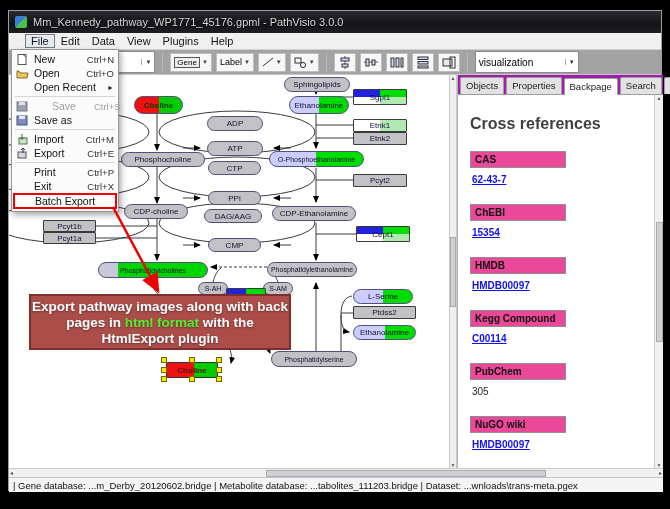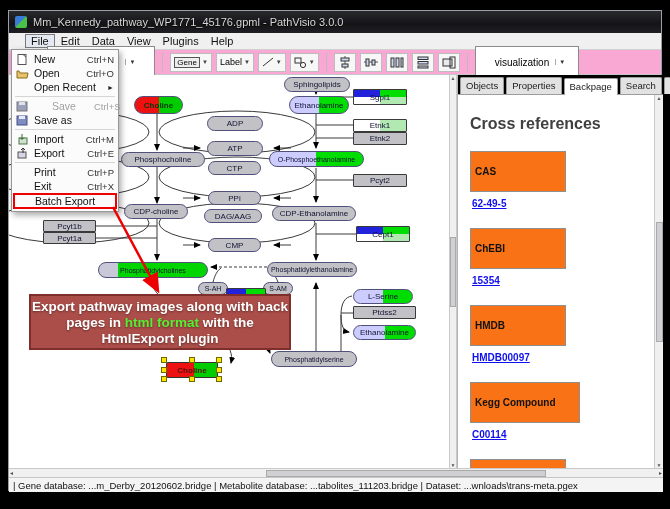--- a/index.html
+++ b/index.html
@@ -11,49 +11,49 @@
   .titlebar { height:22px; background:linear-gradient(#2a2a2e,#141417 60%,#202024); display:flex; align-items:center; padding:0 6px; }
   .app-icon { width:12px; height:12px; margin-right:6px; background:linear-gradient(135deg,#3a7bd5 50%,#49c04a 50%); border-radius:2px; }
   .title-text { color:#d8d8d8; font-size:11px; white-space:nowrap; text-shadow:0 1px 1px #000; }
 
   
   .menubar { height:17px; background:#f0f0f0; border-bottom:1px solid #d0d0d0; display:flex; align-items:center; font-size:11px; padding-left:16px; }
   .menu-item { padding:1px 6px; color:#111; }
   .menu-item.focused { border:1px solid #7a7a7a; background:#e4e9f2; padding:0 5px; }
 
   
-  .toolbar { height:25px; background:#f9a8d4; border-bottom:1px solid #c6c6c6; display:flex; align-items:center; gap:4px; padding:0 6px; font-size:10px; }
+  .toolbar { height:25px; background:#a3a3a3; border-bottom:1px solid #c6c6c6; display:flex; align-items:center; gap:4px; padding:0 6px; font-size:10px; }
   .tb-label { color:#222; }
-  .combo { background:#fff; border:1px solid #8a8a8a; height:32px; display:flex; align-items:center; justify-content:space-between; font-size:10px; padding:0 19px; }
+  .combo { background:#fff; border:1px solid #8a8a8a; height:22px; display:flex; align-items:center; justify-content:space-between; font-size:10px; padding:0 3px; }
   .combo .arr { font-size:6px; color:#333; margin-left:6px; border-left:1px solid #aaa; padding-left:3px; }
   .zoom-combo { width:108px; }
   .viz-combo { width:104px; }
   .tb-sep { width:1px; height:18px; background:#bbb; margin:0 3px; }
   .tb-btn { height:19px; min-width:22px; border:1px solid #bdbdbd; background:#f7f7f7; display:flex; align-items:center; justify-content:center; gap:2px; font-size:9px; padding:0 3px; }
   .tb-btn .arr { font-size:6px; color:#444; }
   .gene-chip { border:1px solid #555; padding:0 2px; font-size:8px; background:#eee; }
 
   
   .main { position:absolute; top:64px; left:0; width:654px; height:393px; display:flex; }
   .canvas-wrap { position:relative; width:440px; height:393px; background:#fff; overflow:hidden; }
   .vscroll { width:8px; height:393px; background:#f0f0f0; border-left:1px solid #c9c9c9; border-right:1px solid #c9c9c9; font-size:5px; color:#555; display:flex; flex-direction:column; justify-content:space-between; align-items:center; }
   .vscroll .thumb { width:6px; flex:0 0 70px; background:#cfcfd4; border:1px solid #aaa; margin:1px 0; }
   .hscroll { position:absolute; top:457px; left:0; width:654px; height:9px; background:#f0f0f0; border-top:1px solid #c9c9c9; display:flex; align-items:center; justify-content:space-between; font-size:5px; color:#555; }
   .hscroll .thumb { height:7px; width:280px; background:#cfcfd4; border:1px solid #aaa; margin-left:140px; }
 
   
   .sidepanel { width:206px; height:393px; background:#fff; border-left:1px solid #b5b5b5; display:flex; flex-direction:column; }
-  .tabstrip { display:flex; background:#000000; border-bottom:1px solid #9d9d9d; font-size:9.5px; padding-top:2px; }
+  .tabstrip { display:flex; background:#a21caf; border-bottom:1px solid #9d9d9d; font-size:9.5px; padding-top:2px; }
   .tab { padding:2px 5px 3px; border:1px solid #9d9d9d; border-bottom:none; background:#e2e2e2; margin-left:2px; border-radius:2px 2px 0 0; color:#222; }
   .tab.active { background:#fff; position:relative; top:1px; }
   .panel-body { flex:1; padding:12px 10px 0 12px; overflow:hidden; position:relative; }
   .xref-heading { color:#404040; font-weight:bold; font-size:16px; margin:8px 0 18px; }
   .xref-section { margin-bottom:9px; }
-  .xref-box { width:96px; background:#f97316; border:1px solid #8f8f8f; font-weight:bold; font-size:10px; padding:14px 4px; color:#111; }
-  .xref-box.wide { width:110px; }
+  .xref-box { width:96px; background:#ec4899; border:1px solid #8f8f8f; font-weight:bold; font-size:10px; padding:2px 4px; color:#111; }
+  .xref-box.wide { width:96px; }
   .xref-val { font-size:10px; font-weight:bold; color:#1010ee; text-decoration:underline; margin:6px 0 10px 2px; display:inline-block; }
   .xref-val.plain { color:#222; text-decoration:none; font-weight:normal; }
   .panel-scroll { position:absolute; right:0; top:0; width:9px; height:100%; background:#f0f0f0; border-left:1px solid #cacaca; font-size:5px; color:#555; display:flex; flex-direction:column; align-items:center; justify-content:space-between; }
   .panel-scroll .thumb { width:7px; flex:0 0 120px; background:#cfcfd4; border:1px solid #aaa; margin:1px 0; }
 
   
   .statusbar { position:absolute; top:466px; left:0; width:654px; height:15px; background:#f4f4f4; border-top:1px solid #c6c6c6; font-size:9.5px; color:#111; display:flex; align-items:center; padding:0 4px; white-space:nowrap; overflow:hidden; }
 
   
   .node { position:absolute; display:flex; align-items:center; justify-content:center; font-size:8px; color:#101030; z-index:2; overflow:hidden; white-space:nowrap; }
@@ -284,21 +284,21 @@
         <div class="tab">Properties</div>
         <div class="tab active">Backpage</div>
         <div class="tab">Search</div>
         <div class="tab">Legend</div>
       </div>
       <div class="panel-body">
         <div class="xref-heading">Cross references</div>
 
         <div class="xref-section">
           <div class="xref-box">CAS</div>
-          <a class="xref-val">62-49-5</a>
+          <a class="xref-val">62-43-7</a>
         </div>
         <div class="xref-section">
           <div class="xref-box">ChEBI</div>
           <a class="xref-val">15354</a>
         </div>
         <div class="xref-section">
           <div class="xref-box">HMDB</div>
           <a class="xref-val">HMDB00097</a>
         </div>
         <div class="xref-section">

